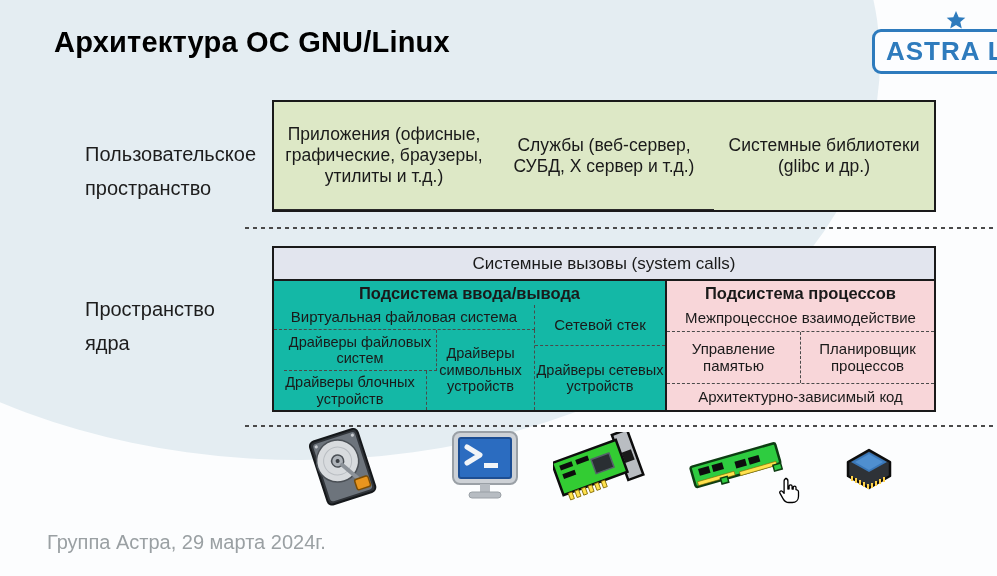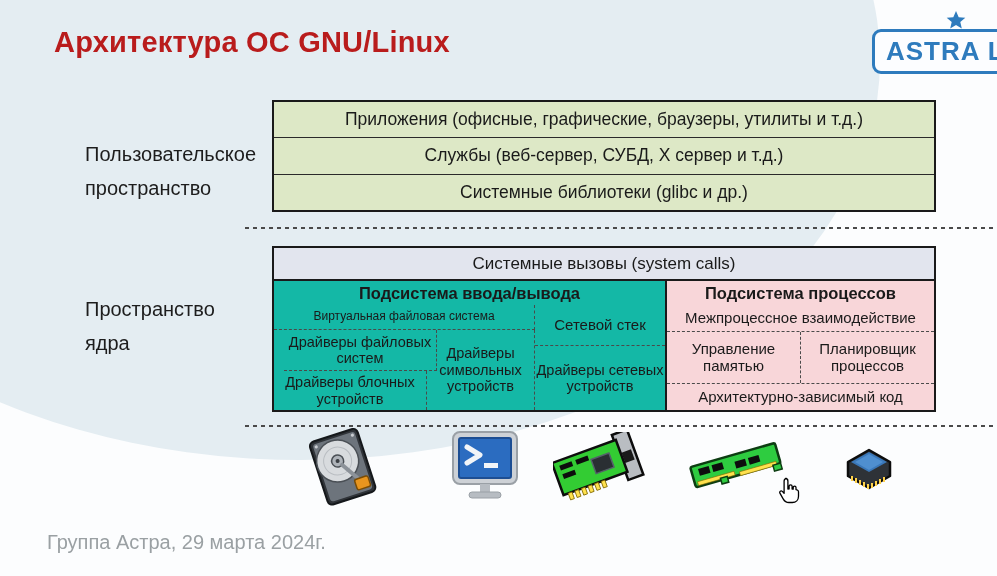--- a/index.html
+++ b/index.html
@@ -10,40 +10,40 @@
     font-family: "Liberation Sans", "DejaVu Sans", sans-serif;
     color: #1a1a1a;
   }
   .blob {
     position: absolute; left: -280px; top: -340px;
     width: 1160px; height: 800px; border-radius: 50%;
     background: #e4edf2;
   }
   .title {
     position: absolute; left: 54px; top: 26px;
-    font-size: 29px; font-weight: bold; color: #b91c1c; letter-spacing: .2px;
+    font-size: 29px; font-weight: bold; color: #000000; letter-spacing: .2px;
   }
   
   .logo {
     position: absolute; left: 872px; top: 29px; width: 185px; height: 45px;
     background: #fcfdff; border: 3px solid #2e7bbd; border-radius: 9px;
     display: flex; align-items: center; padding-left: 11px;
   }
   .logo-text { font-size: 26px; font-weight: bold; color: #2e7bbd; letter-spacing: 1px; white-space: nowrap; }
   .logo-star { position: absolute; left: 944px; top: 9px; width: 24px; height: 24px; }
   
   .side-label { position: absolute; font-size: 20px; line-height: 34px; color: #1d1d1d; }
   #label-user   { left: 85px; top: 137px; width: 200px; }
   #label-kernel { left: 85px; top: 292px; width: 150px; }
   #label-hw     { left: 85px; top: 442px; width: 160px; }
   
   .us-table {
     position: absolute; left: 272px; top: 100px; width: 664px; height: 112px;
     border: 2px solid #1a1a1a; background: #dde8c6;
-    display: flex; flex-direction: column;
+    display: flex; flex-direction: row;
   }
   .us-row {
     flex: 1; display: flex; align-items: center; justify-content: center;
     font-size: 17.5px; border-bottom: 1.5px solid #2a2a2a; text-align: center;
   }
   .us-row:last-child { border-bottom: none; }
   
   .sep {
     position: absolute; left: 245px; width: 752px; height: 2px;
     background-image: repeating-linear-gradient(90deg, #4a4a4a 0 4px, transparent 4px 8px);
@@ -70,21 +70,21 @@
     font-weight: bold; font-size: 16.5px;
   }
   .io-grid { position: relative; flex: 1; }
   .cell, .proc-row, .proc-cell {
     display: flex; align-items: center; justify-content: center;
     text-align: center; font-size: 14.5px; line-height: 1.13;
   }
   .cell { position: absolute; }
   .b-b { border-bottom: 1.6px dashed #4a4a4a; }
   .b-r { border-right: 1.6px dashed #4a4a4a; }
-  #cell-vfs      { left: 0;     top: 0;    width: 261px; height: 25px; font-size: 12px; }
+  #cell-vfs      { left: 0;     top: 0;    width: 261px; height: 25px; font-size: 15px; }
   #cell-netstack { left: 261px; top: 0;    width: 130px; height: 41px; font-size: 15px; }
   #cell-fsdrv    { left: 10px;     top: 25px; width: 153px; height: 41px; }
   #cell-chardrv  { left: 153px; top: 25px; width: 108px; height: 80px; }
   #cell-blockdrv { left: 0;     top: 66px; width: 153px; height: 39px; }
   #cell-netdrv   { left: 261px; top: 41px; width: 130px; height: 64px; }
   #row-ipc  { height: 27px; flex: none; font-size: 15px; }
   #row-mid  { flex: 1; display: flex; }
   .proc-cell { flex: 1; font-size: 15px; }
   #row-arch { height: 26px; flex: none; font-size: 15px; }
   

